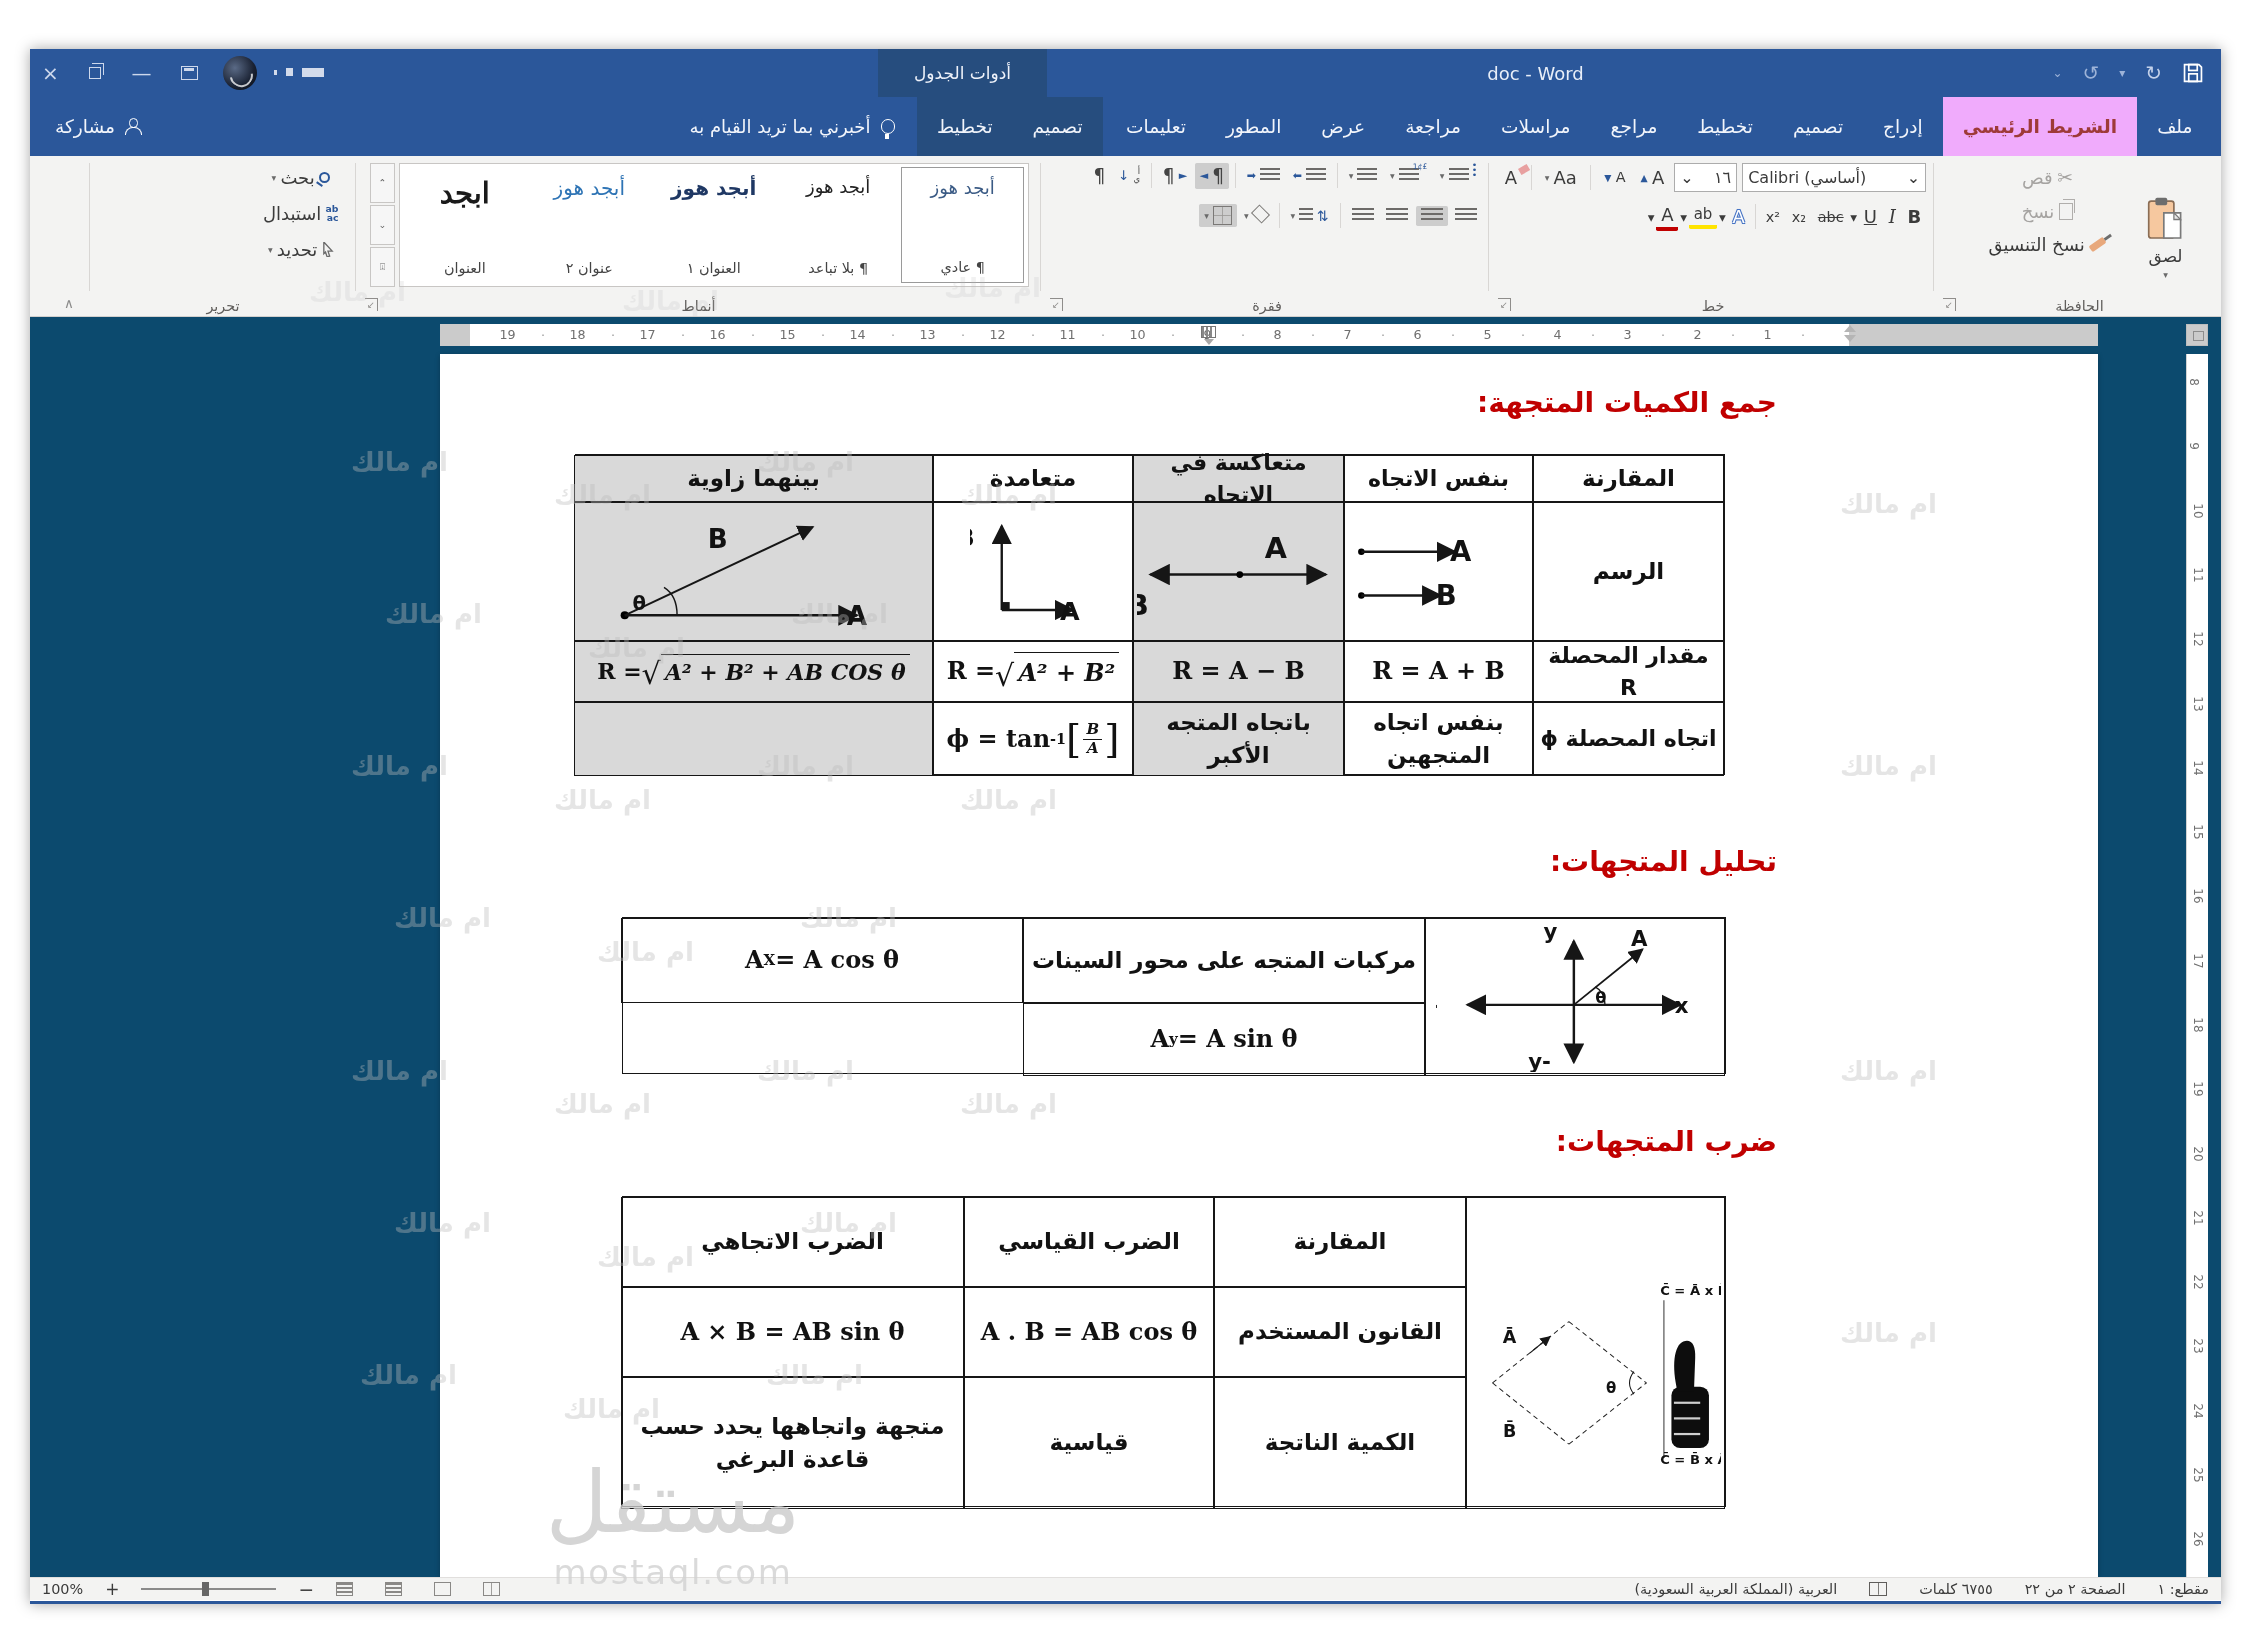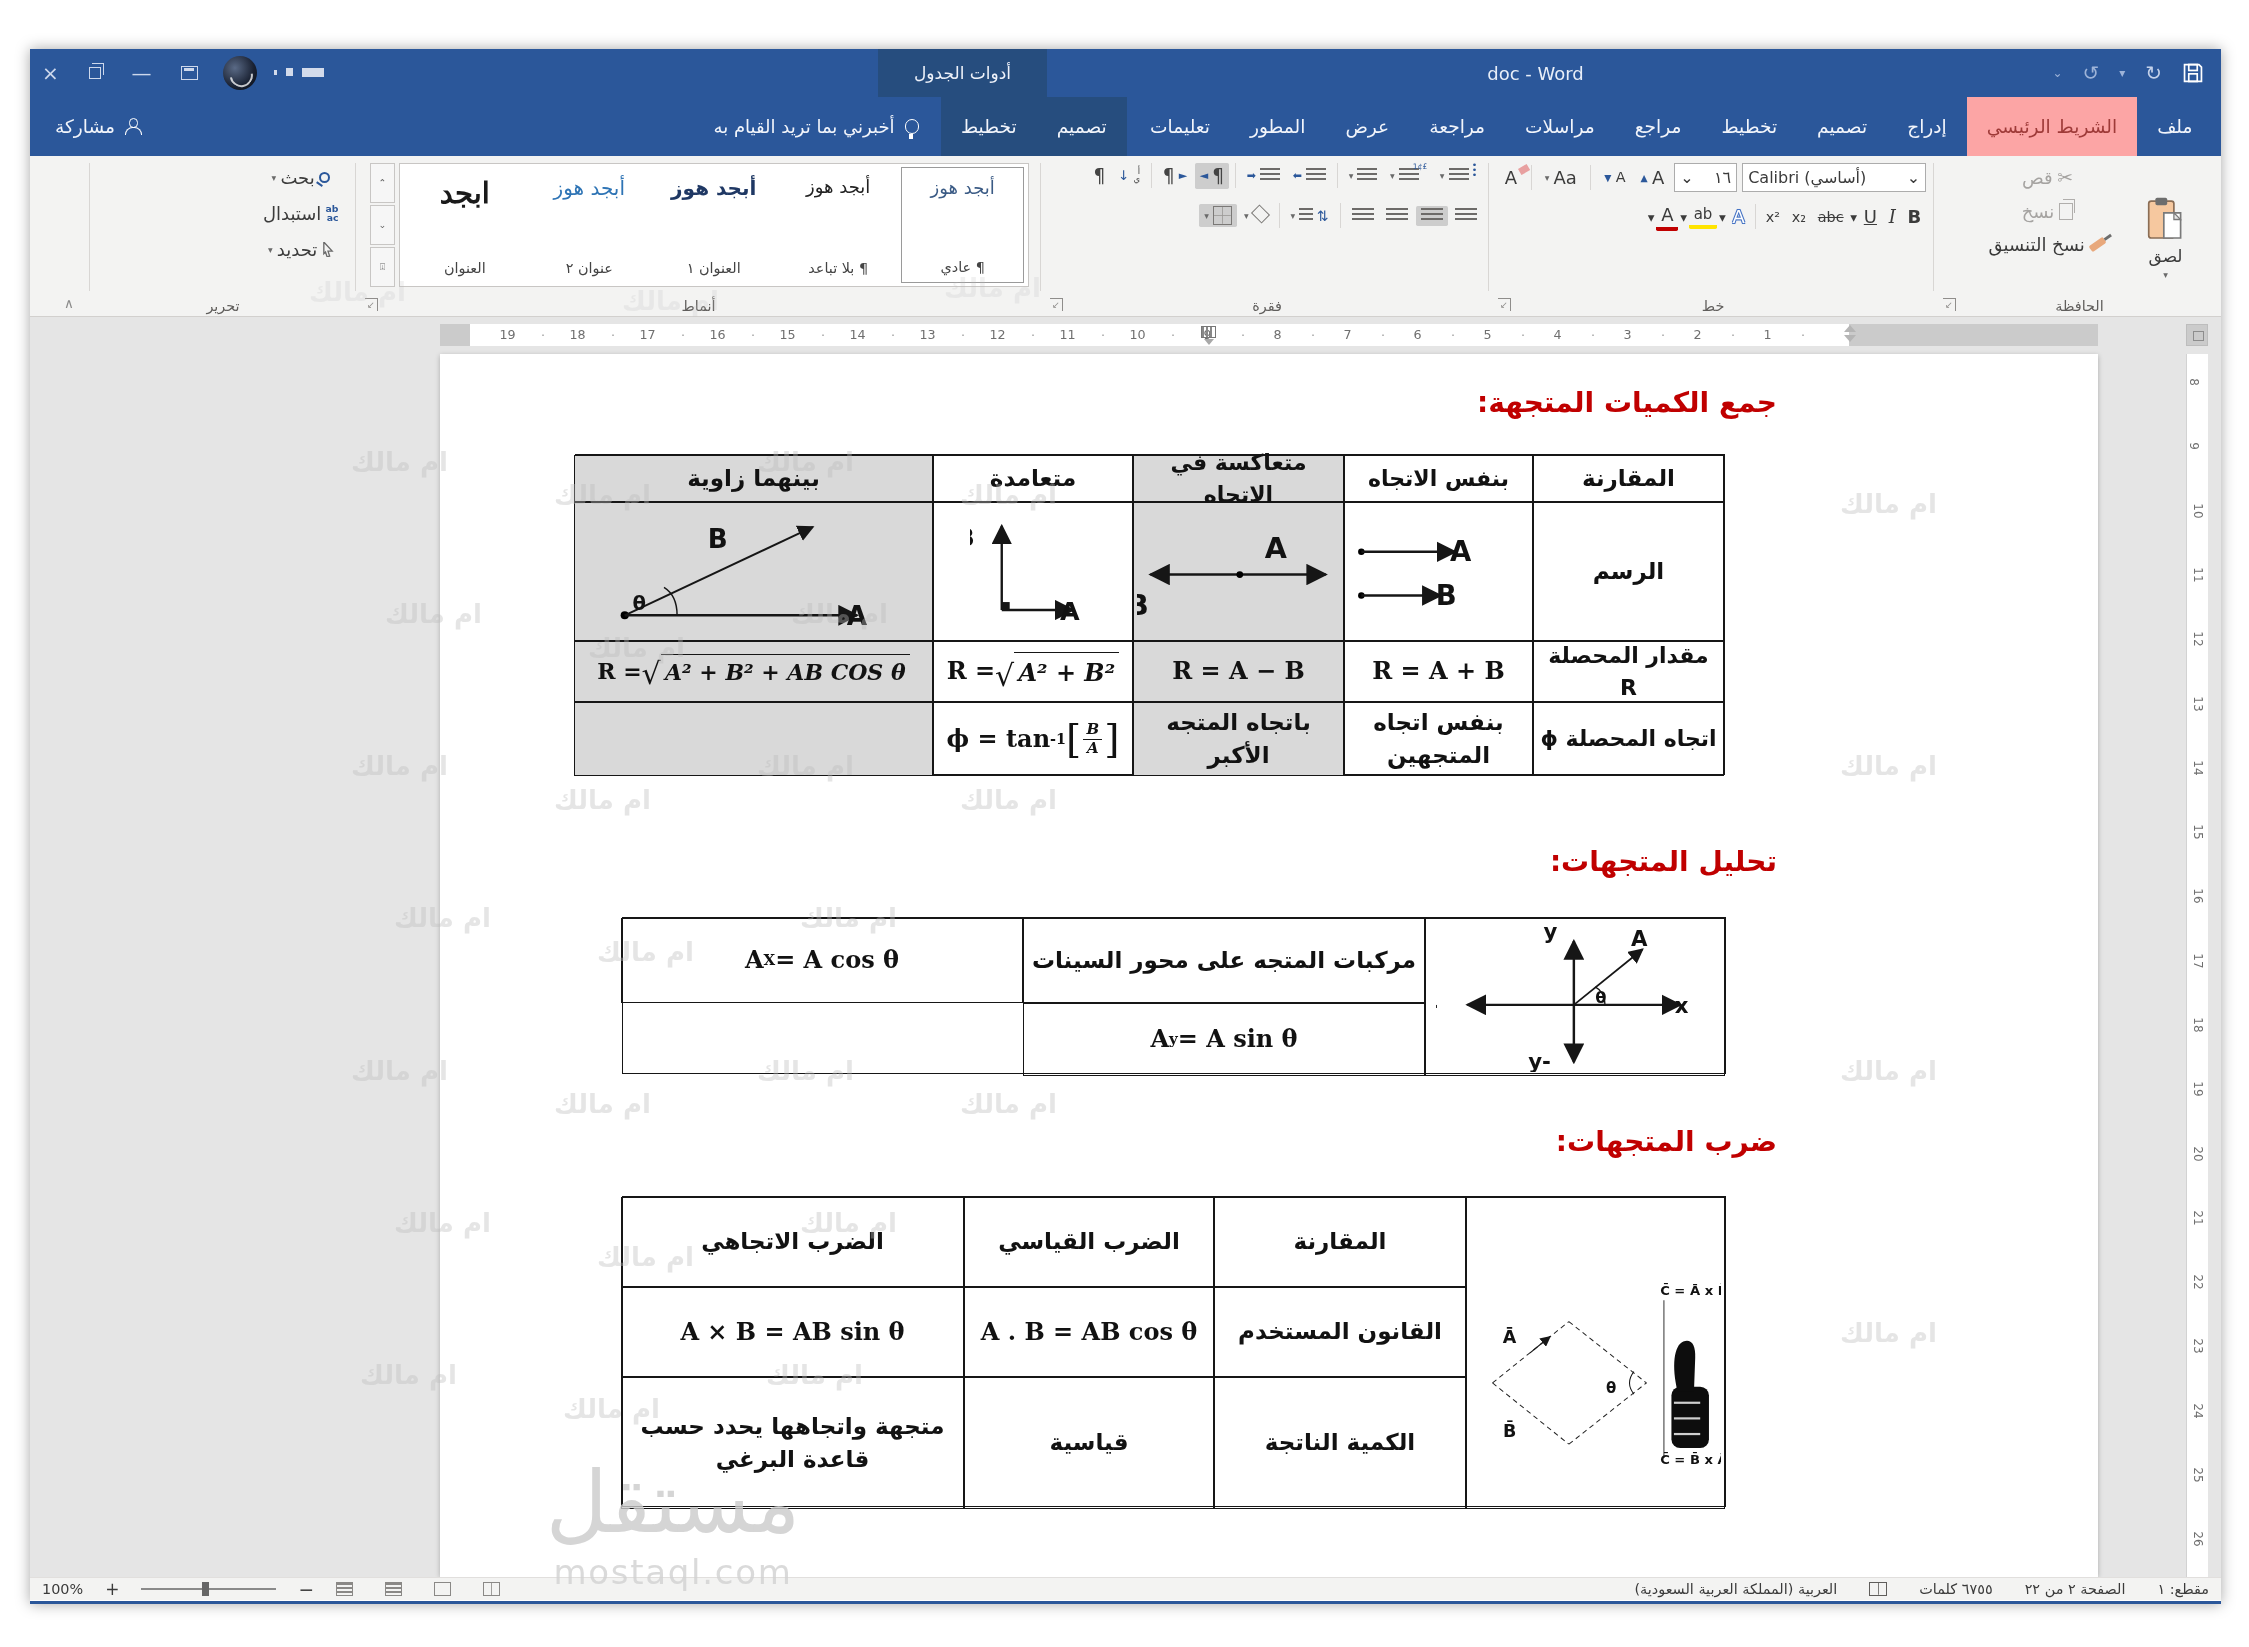--- a/index.html
+++ b/index.html
@@ -19,21 +19,21 @@
   .tmarks i{display:block;background:#e5eaf4;opacity:.9}
   .ctxhead{position:absolute;left:848px;top:0;width:169px;height:48px;background:#264d7e;color:#eef2fa;font-size:17px;display:flex;align-items:center;justify-content:center}
   .doctitle{position:absolute;left:1387px;top:0;width:237px;height:48px;display:flex;align-items:center;justify-content:center;font-size:18px;color:#e8eef8;direction:ltr}
   .qat{position:absolute;right:17px;top:0;height:48px;display:flex;align-items:center;gap:20px;direction:ltr}
   .qat .q{font-size:20px;color:#9db3d8;line-height:1}
   .qat .q.sm{font-size:12px}
   .qat .q.lt{color:#c3d1ea}
   
   .tabrow{height:59px;background:#2b579a;display:flex;direction:rtl;align-items:stretch;color:#f2f5fb;padding-right:8.5px}
   .tab{padding:0 20px;display:flex;align-items:center;font-size:18.6px;white-space:nowrap}
-  .tab.active{background:#fca5a5;color:#9e3a38;font-weight:400}
+  .tab.active{background:#f0abfc;color:#9e3a38;font-weight:700}
   .ctxtabs{display:flex;background:#264d7e;margin-right:3.4px}
   .tellme{display:flex;align-items:center;gap:10px;margin-right:22px;font-size:18px;white-space:nowrap}
   .bulb{width:14.4px;height:14.4px;border:1.7px solid #fff;border-radius:50%;position:relative}
   .bulb::after{content:"";position:absolute;left:3.4px;top:13.5px;width:4.2px;height:5px;background:#fff}
   .share{margin-right:auto;display:flex;align-items:center;gap:8.5px;padding:0 25px;font-size:18.6px}
   .person{width:18.6px;height:17px;position:relative}
   .person::before{content:"";position:absolute;left:5px;top:0;width:7.6px;height:7.6px;border:1.7px solid #fff;border-radius:50%}
   .person::after{content:"";position:absolute;left:1.7px;top:8.5px;width:14.4px;height:7.6px;border:1.7px solid #fff;border-bottom:none;border-radius:7.6px 7.6px 0 0}
   
   .ribbon{position:relative;height:161px;background:#f3f3f2;border-bottom:0.8px solid #d2d0ce;color:#3b3b3b}
@@ -95,21 +95,21 @@
   .pv.c-t{color:#1a1a1a;font-size:29px;font-family:"DejaVu Serif",serif}
   .scr{position:absolute;left:10px;top:6.8px;bottom:29px;width:25px;display:flex;flex-direction:column;gap:1.7px}
   .scr span{flex:1;border:0.8px solid #c8c6c4;background:#f6f6f6;font-size:9.3px;color:#666;display:flex;align-items:center;justify-content:center}
   
   .g-edit .col{position:absolute;top:8.5px;right:8.5px;display:flex;flex-direction:column;gap:10px;font-size:16px;direction:rtl}
   .i-mag{width:11px;height:11px;border:2.1px solid #2b579a;border-radius:50%;position:relative}
   .i-mag::after{content:"";position:absolute;left:-5px;top:9.3px;width:6.8px;height:2.1px;background:#2b579a;transform:rotate(35deg)}
   .i-rep{font-size:9.3px;line-height:8.5px;color:#2b579a;font-weight:700}
   .collapse{position:absolute;left:34px;bottom:5px;font-size:13.5px;color:#8a8a8a}
   
-  .docarea{position:relative;height:1260px;background:#e5e5e5;overflow:hidden}
+  .docarea{position:relative;height:1260px;background:#0c4a6e;overflow:hidden}
   .hruler{position:absolute;left:410px;top:6.8px;width:1658px;height:22px;background:#cbcbcb;font-size:12.7px;color:#6f6f6f}
   .hzone{position:absolute;left:30px;top:0;width:1379px;height:22px;background:#fff;display:flex;align-items:center;padding-left:2.5px}
   .rcell{width:70px;text-align:center;position:relative}
   .rcell::after{content:"·";position:absolute;right:-2.5px;top:0.8px;color:#9a9a9a}
   .mk-grid{position:absolute;left:761px;top:2.5px;width:15px;height:12px;border:0.8px solid #777;background:repeating-linear-gradient(to right,#888 0 1.7px,transparent 1.7px 4.2px)}
   .mk-pent{position:absolute;left:764px;top:15px;width:0;height:0;border-left:5px solid transparent;border-right:5px solid transparent;border-top:6.8px solid #a8a8a8}
   .mk-ind{position:absolute;left:1404px;top:1.7px;width:0;height:0;border-left:6px solid transparent;border-right:6px solid transparent;border-bottom:7.6px solid #b5b5b5}
   .mk-ind2{position:absolute;left:1404px;top:11px;width:0;height:0;border-left:6px solid transparent;border-right:6px solid transparent;border-top:7.6px solid #b5b5b5}
   .corner{position:absolute;left:2156px;top:6.8px;width:22px;height:22px;background:#cbcbcb;border:0.8px solid #bdbdbd}
   .corner::after{content:"";position:absolute;left:6px;top:6px;width:8.5px;height:8.5px;border:1.7px solid #8d8d8d}

